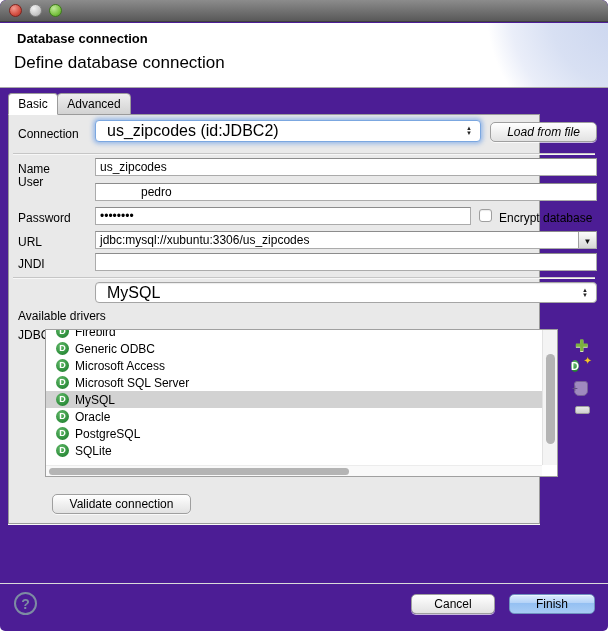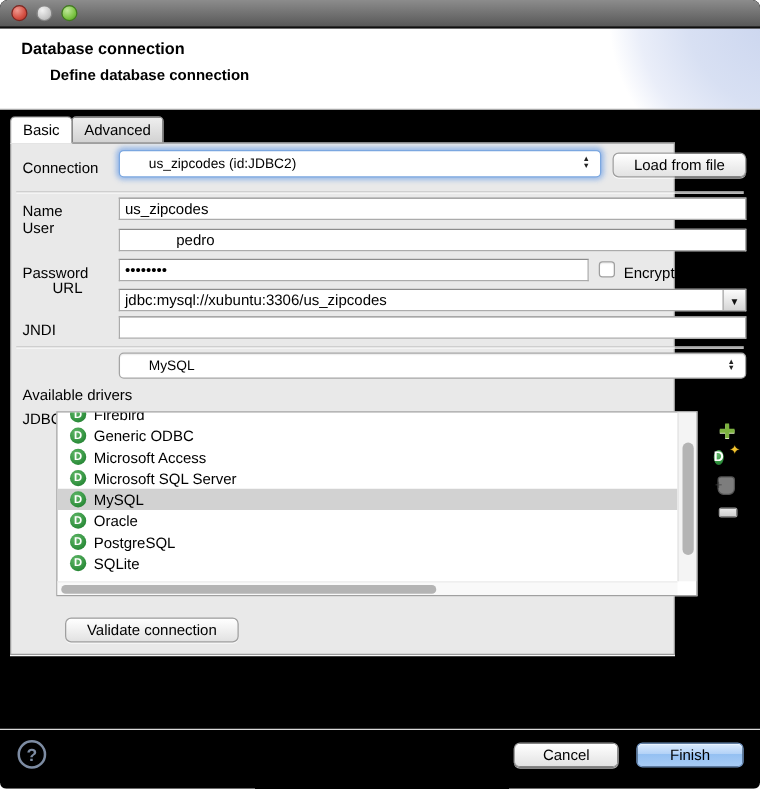--- a/index.html
+++ b/index.html
@@ -1,19 +1,19 @@
 <!DOCTYPE html>
 <html><head>
 <meta charset="utf-8">
 <style>
   * { margin:0; padding:0; box-sizing:border-box; }
   html,body { width:608px; height:631px; font-family:"Liberation Sans","DejaVu Sans",sans-serif; }
   #window {
     position:relative; width:608px; height:631px;
-    background:#000000; overflow:hidden;
+    background:#4c1d95; overflow:hidden;
     border-radius:6px 6px 5px 5px;
     font-size:12px; color:#000;
   }
   
   .titlebar {
     position:absolute; left:0; top:0; width:608px; height:22px;
     background:linear-gradient(#8c8c8c,#606060 85%,#585858);
     border-bottom:1px solid #3f3f3f; border-radius:6px 6px 0 0;
   }
   .tl { position:absolute; top:4px; width:13px; height:13px; border-radius:50%; }
@@ -22,21 +22,21 @@
   .tl.green { left:49px; background:radial-gradient(circle at 35% 30%, #c0e89a, #7cc443 60%, #4d9423); border:1px solid #3f7a1d; }
   
   .banner {
     position:absolute; left:0; top:23px; width:608px; height:65px;
     background:
       radial-gradient(circle 170px at 103% -18%, #c9d4ee 0%, #d8e0f3 45%, #eaeef9 68%, #ffffff 82%),
       #ffffff;
     border-bottom:1px solid #a9a9a9;
   }
   .banner-title { position:absolute; left:17px; top:8px; font-size:13px; font-weight:bold; }
-  .banner-sub   { position:absolute; left:40px; top:30px; font-size:12px;font-weight:bold; }
+  .banner-sub   { position:absolute; left:14px; top:30px; font-size:17px; }
   
   .tab {
     position:absolute; top:93px; height:22px; line-height:21px;
     text-align:center; font-size:12px;
     border:1px solid #9b9b9b; border-radius:4px 4px 0 0;
   }
   .tab.active { left:8px; width:50px; background:#ffffff; z-index:3; border-bottom-color:#ffffff; }
   .tab.inactive { left:57px; width:74px; background:linear-gradient(#efefef,#d2d2d2); z-index:2; }
   
   .panel {
@@ -50,22 +50,22 @@
     border:1px solid #ababab; border-top-color:#8c8c8c;
     font-size:12px; padding:0 4px; color:#000;
     font-family:"Liberation Sans","DejaVu Sans",sans-serif;
   }
   input.field { outline:none; }
   .sep { position:absolute; left:4px; width:582px; height:2px;
          border-top:1px solid #c6c6c6; border-bottom:1px solid #f7f7f7; }
   
   .popup {
     position:absolute; background:#fff; border:1px solid #a5a5a5;
-    border-radius:4px; line-height:20px; padding:0 22px 0 23px;
-    font-size:11px; white-space:nowrap; overflow:hidden;
+    border-radius:4px; line-height:20px; padding:0 22px 0 11px;
+    font-size:16px; white-space:nowrap; overflow:hidden;
     box-shadow:inset 0 1px 1px rgba(0,0,0,.08);
   }
   .popup.focused { border-color:#7ba7e0; box-shadow:0 0 4px 2px rgba(110,160,230,.65); }
   .stepper { position:absolute; right:8px; top:50%; transform:translateY(-50%);
              display:flex; flex-direction:column; align-items:center; color:#222; }
   .stepper::before { content:"▲"; font-size:6px; line-height:5px; }
   .stepper::after  { content:"▼"; font-size:6px; line-height:5px; }
   
   .combo-btn {
     position:absolute; right:0; top:0; width:18px; height:16px;
@@ -161,36 +161,36 @@
   <div class="tab active">Basic</div>
   <div class="tab inactive">Advanced</div>
 
   <div class="panel">
 
     <div class="lbl" style="left:9px; top:12px;">Connection</div>
     <div class="popup focused" style="left:86px; top:5px; width:386px; height:22px;">
       <span>us_zipcodes (id:JDBC2)</span>
       <span class="stepper"></span>
     </div>
-    <div class="btn" style="left:481px; top:7px; width:107px;">Load from file</div>
+    <div class="btn" style="left:481px; top:7px; width:107px;font-style:italic;">Load from file</div>
 
     <div class="sep" style="top:38px;"></div>
 
     <div class="lbl" style="left:9px; top:47px;">Name</div>
     <input class="field" style="left: 86px; top: 43px; width: 502px;" value="us_zipcodes">
 
     <div class="lbl" style="left:9px; top:60px;">User</div>
     <input class="field" style="left: 86px; top: 68px; width: 502px; padding-left: 45px;" value="pedro">
 
     <div class="lbl" style="left:9px; top:96px;">Password</div>
     <input class="field" style="left: 86px; top: 92px; width: 376px;" value="••••••••">
     <span class="checkbox" style="left:470px; top:94px;"></span>
     <div class="lbl" style="left:490px; top:96px;">Encrypt database</div>
 
-    <div class="lbl" style="left:9px; top:108px;margin-left:24px;">URL</div>
+    <div class="lbl" style="left:9px; top:120px;">URL</div>
     <div class="field" style="left:86px; top:116px; width:502px; line-height:16px; padding-right:10px;">
       <span>jdbc:mysql://xubuntu:3306/us_zipcodes</span>
       <span class="combo-btn"></span>
     </div>
 
     <div class="lbl" style="left:9px; top:142px;">JNDI</div>
     <input class="field" style="left: 86px; top: 138px; width: 502px;" value="">
 
     <div class="sep" style="top:162px;"></div>
 

